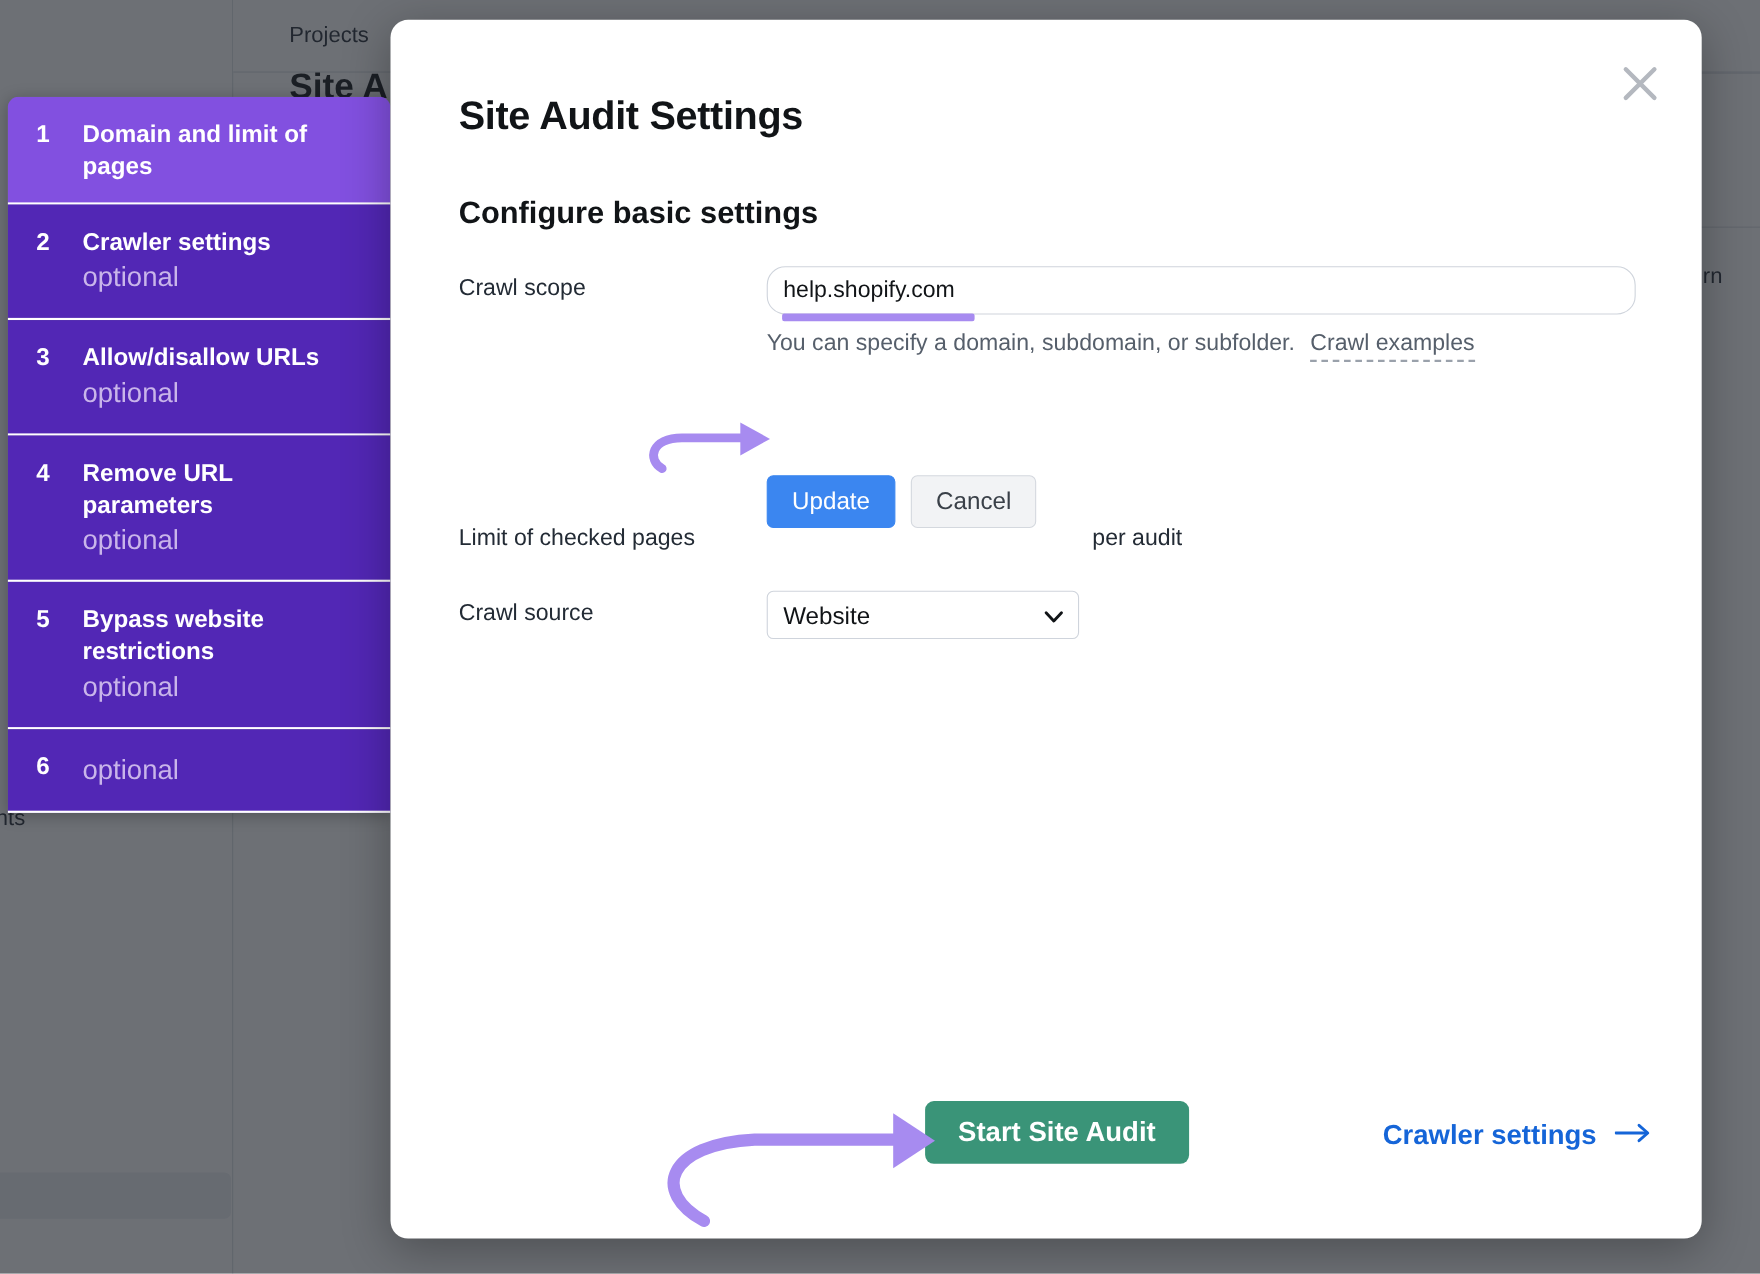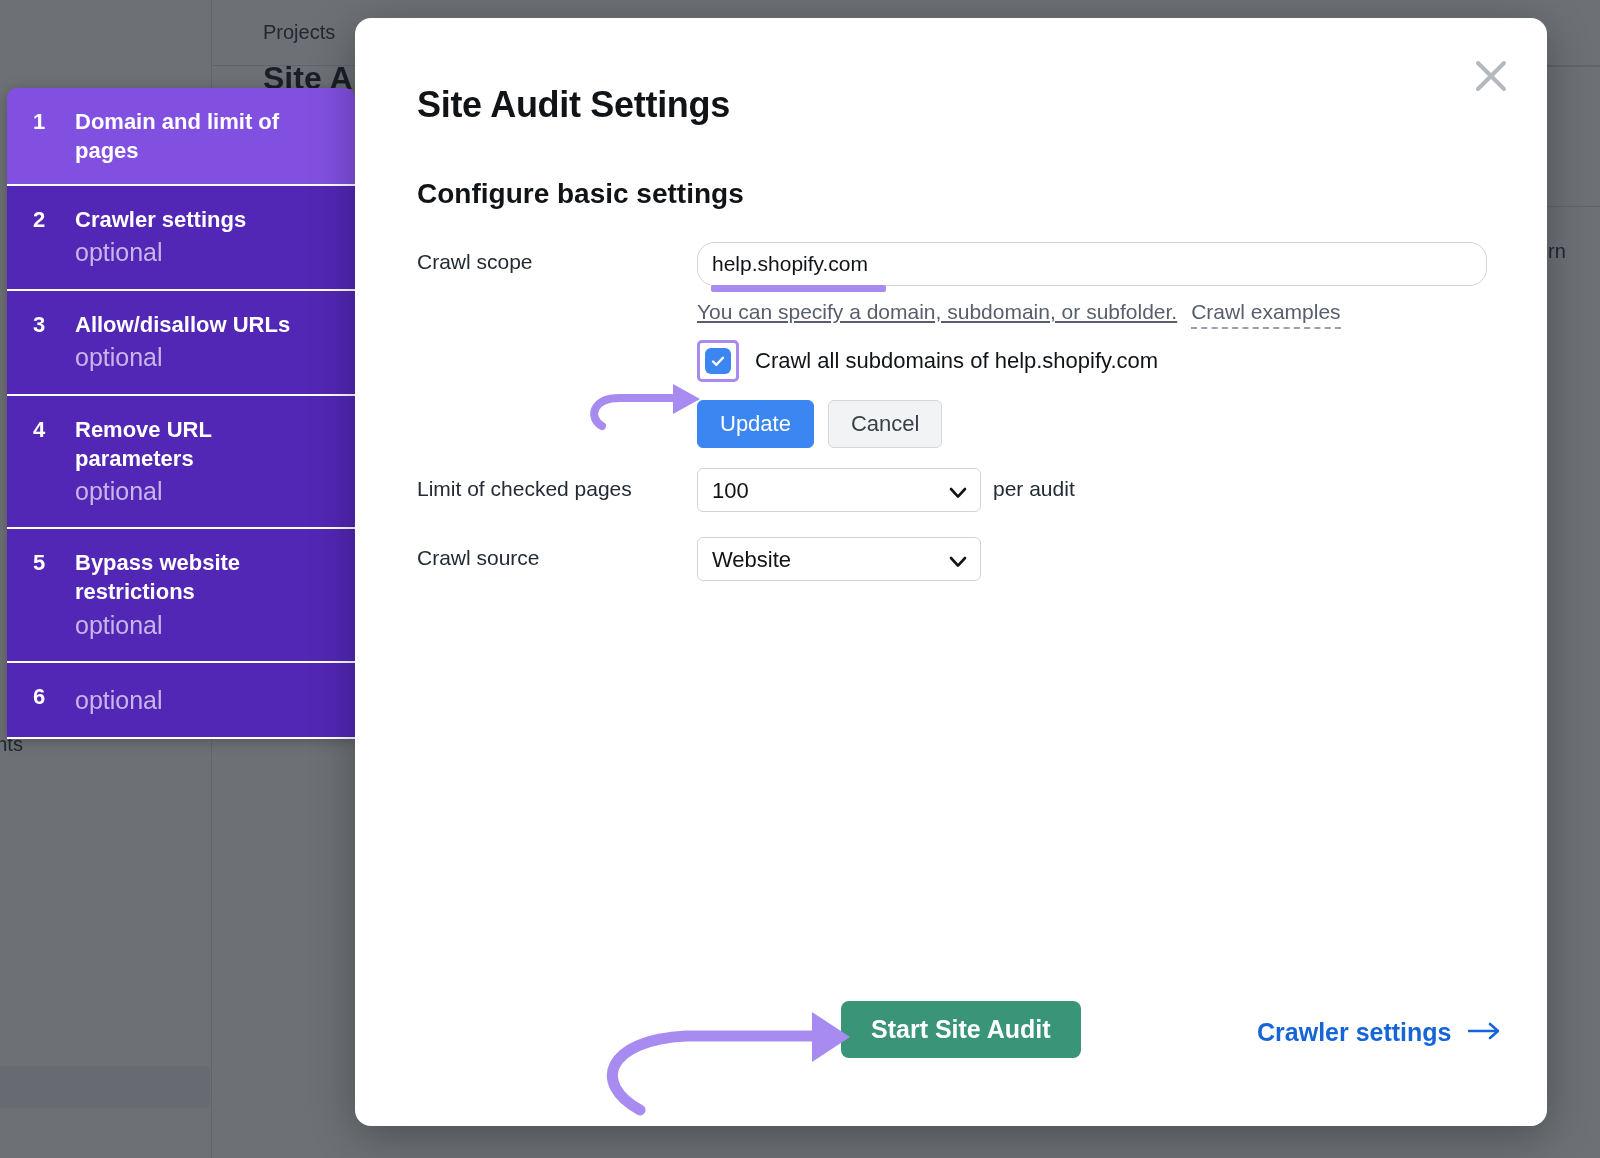--- a/index.html
+++ b/index.html
@@ -111,21 +111,21 @@
     font-family: "Liberation Sans", sans-serif;
     font-size: 21px; color: #111417; padding: 0 14px; background: #fff;
     outline: none;
   }
   .scope-underline {
     position: absolute; left: 14px; bottom: -6px; width: 175px; height: 7px;
     background: #a78bf0; border-radius: 2px;
   }
 
   .hint-row { position: absolute; left: 342px; top: 282px; display: flex; align-items: baseline; gap: 14px; }
-  .hint-text { font-size: 21px; color: #565f6b; text-decoration: underline; }
+  .hint-text { font-size: 21px; color: #565f6b; }
   .hint-link {
     font-size: 21px; color: #565f6b; text-decoration: none;
     border-bottom: 2px dashed #9aa1ab; padding-bottom: 3px; cursor: pointer;
   }
 
   .cb-row { position: absolute; display: flex; align-items: center; }
   .cb-row-subdomain { left: 342px; top: 322px; }
   .cb-highlight {
     width: 42px; height: 42px; border: 3px solid #a78bf0; border-radius: 5px;
     display: flex; align-items: center; justify-content: center;
@@ -135,21 +135,21 @@
     display: flex; align-items: center; justify-content: center; cursor: pointer;
     flex: 0 0 auto;
   }
   .cbx svg { display: block; }
   .cb-text { font-size: 22px; color: #111417; margin-left: 16px; white-space: nowrap; }
 
   .btn-row { position: absolute; left: 342px; top: 382px; display: flex; gap: 14px; }
   .btn {
     font-family: "Liberation Sans", sans-serif;
     font-size: 22px; border-radius: 6px; cursor: pointer;
-    padding: 9px 22px; border: 1px solid transparent; line-height: 1.25;
+    padding: 9px 22px; border: 1px solid transparent; line-height: 1.25; margin-top: 32px;
   }
   .btn-update { background: #3b86f0; color: #ffffff; border-color: #3b86f0; font-weight: normal; }
   .btn-cancel { background: #f2f3f5; color: #3a4048; border-color: #d4d8de; }
 
   .select-wrap { position: absolute; }
   .sel-limit  { left: 342px; top: 450px; width: 284px; }
   .sel-source { left: 342px; top: 519px; width: 284px; }
   .sel {
     width: 100%; height: 44px;
     -webkit-appearance: none; appearance: none;
@@ -267,45 +267,27 @@
     <div class="scope-input-wrap">
       <input class="scope-input" type="text" value="help.shopify.com" style="">
       <div class="scope-underline"></div>
     </div>
 
     <div class="hint-row">
       <span class="hint-text">You can specify a domain, subdomain, or subfolder.</span>
       <span class="hint-link">Crawl examples</span>
     </div>
 
-    <div class="cb-row cb-row-subdomain">
-      <span class="cb-highlight">
-        <span class="cbx">
-          <svg width="16" height="16" viewBox="0 0 16 16">
-            <polyline points="3,8.5 6.4,11.8 13,4.8" fill="none" stroke="#ffffff" stroke-width="2.4" stroke-linecap="round" stroke-linejoin="round"></polyline>
-          </svg>
-        </span>
-      </span>
-      <span class="cb-text">Crawl all subdomains of help.shopify.com</span>
-    </div>
 
     <div class="btn-row">
       <button class="btn btn-update">Update</button>
       <button class="btn btn-cancel">Cancel</button>
     </div>
 
     <div class="field-label lbl-limit">Limit of checked pages</div>
-    <div class="select-wrap sel-limit">
-      <select class="sel"><option value="100">100</option><option value="500">500</option><option value="1,000">1,000</option><option value="5,000">5,000</option><option value="10,000">10,000</option><option value="20,000">20,000</option></select>
-      <span class="sel-caret">
-        <svg width="18" height="12" viewBox="0 0 18 12">
-          <polyline points="2,2 9,9.6 16,2" fill="none" stroke="#111417" stroke-width="2.6" stroke-linecap="round" stroke-linejoin="round"></polyline>
-        </svg>
-      </span>
-    </div>
     <div class="per-audit">per audit</div>
 
     <div class="field-label lbl-source">Crawl source</div>
     <div class="select-wrap sel-source">
       <select class="sel"><option value="Website">Website</option><option value="Sitemaps on site">Sitemaps on site</option><option value="Enter sitemap URL">Enter sitemap URL</option><option value="File with list of URLs">File with list of URLs</option></select>
       <span class="sel-caret">
         <svg width="18" height="12" viewBox="0 0 18 12">
           <polyline points="2,2 9,9.6 16,2" fill="none" stroke="#111417" stroke-width="2.6" stroke-linecap="round" stroke-linejoin="round"></polyline>
         </svg>
       </span>

